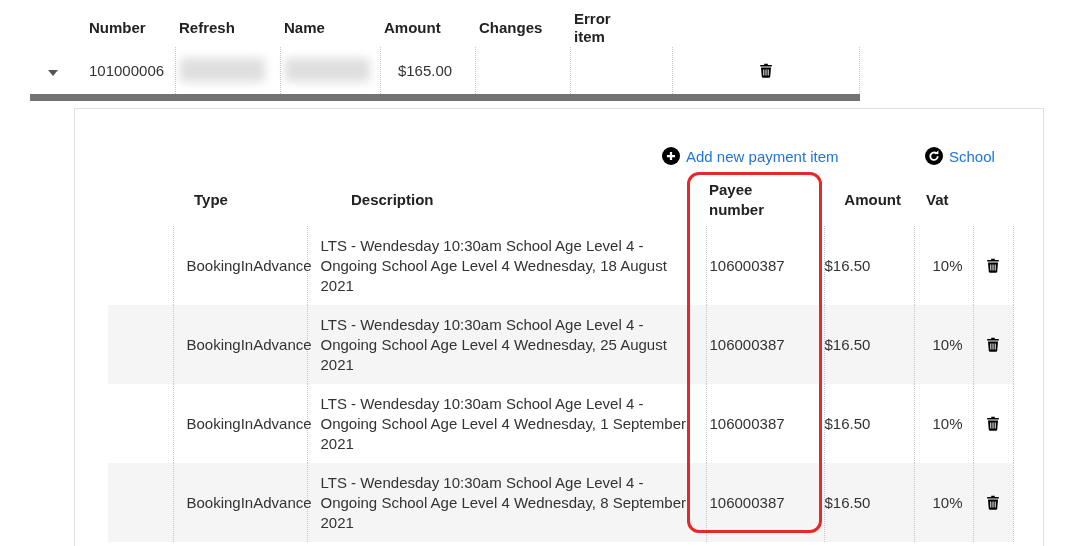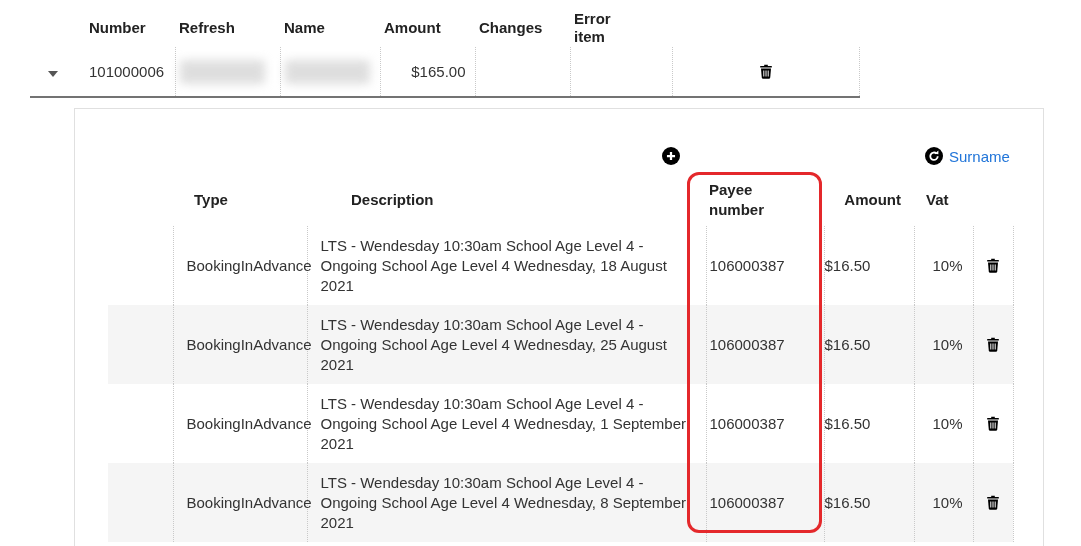--- a/index.html
+++ b/index.html
@@ -17,24 +17,24 @@
   
   .main-table { position: absolute; left: 30px; top: 8px; width: 829px; }
   .main-table th {
     font-weight: 700; color: #222222; text-align: left;
     vertical-align: middle; height: 39px; padding: 0 0 0 4px; font-size: 15px;
     line-height: 18px;
   }
   .main-table td {
     height: 50px; vertical-align: middle; padding: 0 0 0 4px;
   }
-  .main-table tbody tr { border-bottom: 2px solid #737373; }
+  .main-table tbody tr { border-bottom: 7px solid #737373; }
   .main-table tbody td.bl { border-left: 1px dotted #c9c9c9; }
   .main-table tbody td.br { border-right: 1px dotted #c9c9c9; }
-  .right { text-align: right; padding-right: 9px !important; }
+  .right { text-align: center; padding-right: 9px !important; }
   .hdr-narrow { display: inline-block; width: 48px; }
   .caret {
     display: inline-block; width: 0; height: 0; margin-left: 14px;
     border-left: 5px solid transparent; border-right: 5px solid transparent;
     border-top: 6px solid #555555; cursor: pointer;
   }
   .blur {
     width: 85px; height: 24px; background: #c4c4c4;
     border-radius: 3px; filter: blur(5px); opacity: .55;
   }
@@ -154,27 +154,28 @@
     </tr>
   </tbody>
 </table>
 
 <div class="panel">
 
   <a class="link link-add">
     <svg class="icon-18">
         <use href="#sym-plus-circle"></use>
       </svg>
+    <span>Add new payment item</span>
   </a>
 
   <a class="link link-refresh">
     <svg class="icon-18">
         <use href="#sym-refresh-circle"></use>
       </svg>
-    <span>Surname</span>
+    <span>School</span>
   </a>
 
   <table class="detail-table">
     <colgroup>
       <col style="width:65px">
         <col style="width:134px">
         <col style="width:399px">
       <col style="width:118px">
         <col style="width:90px">
         <col style="width:59px">

